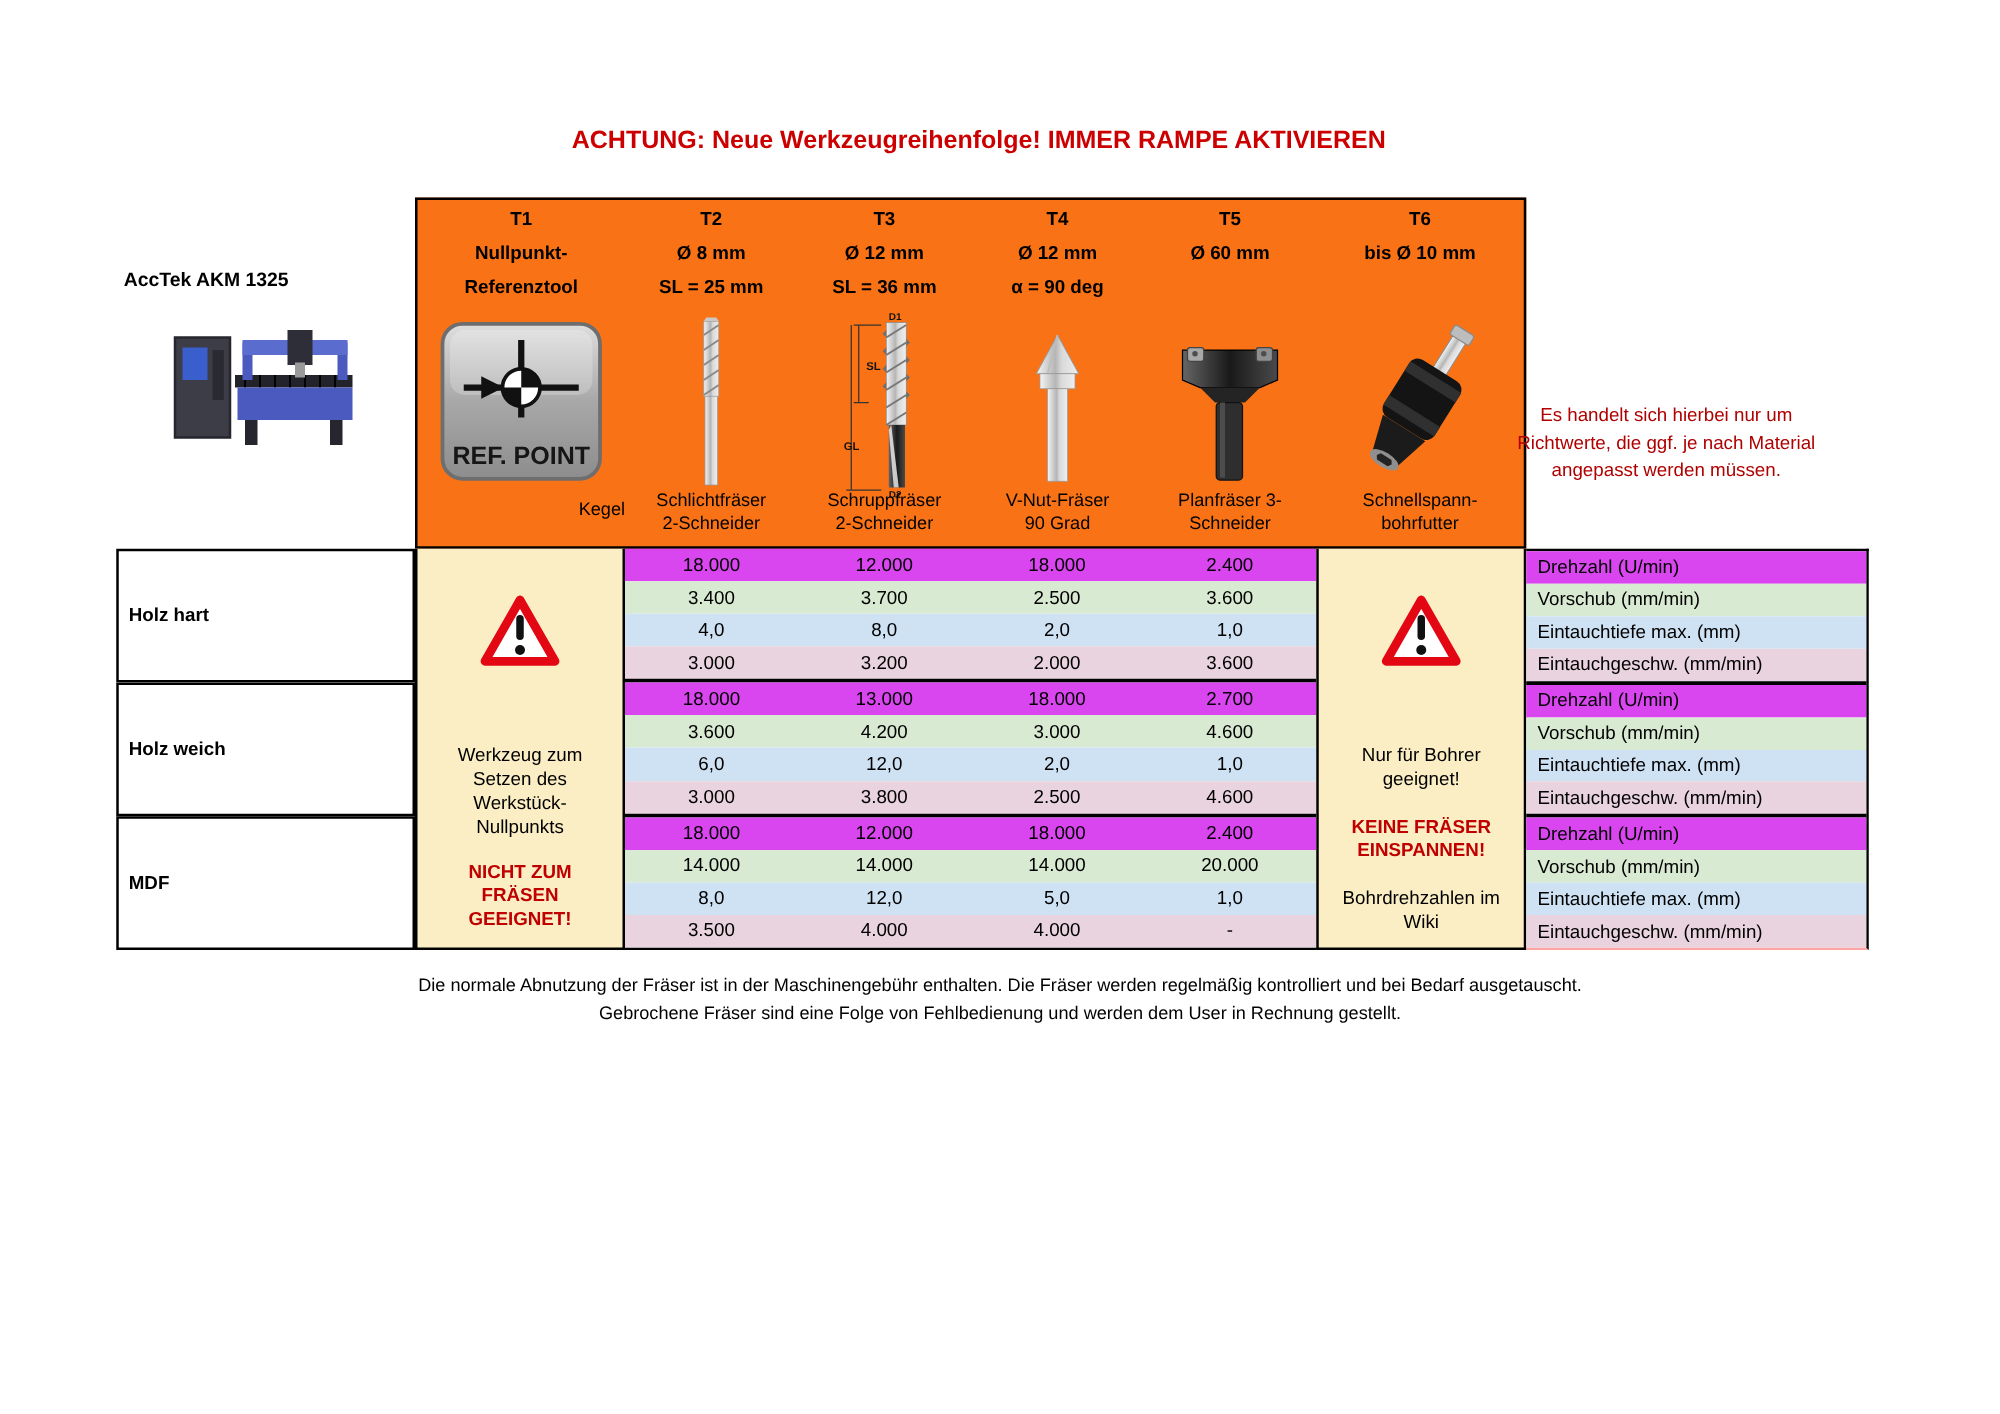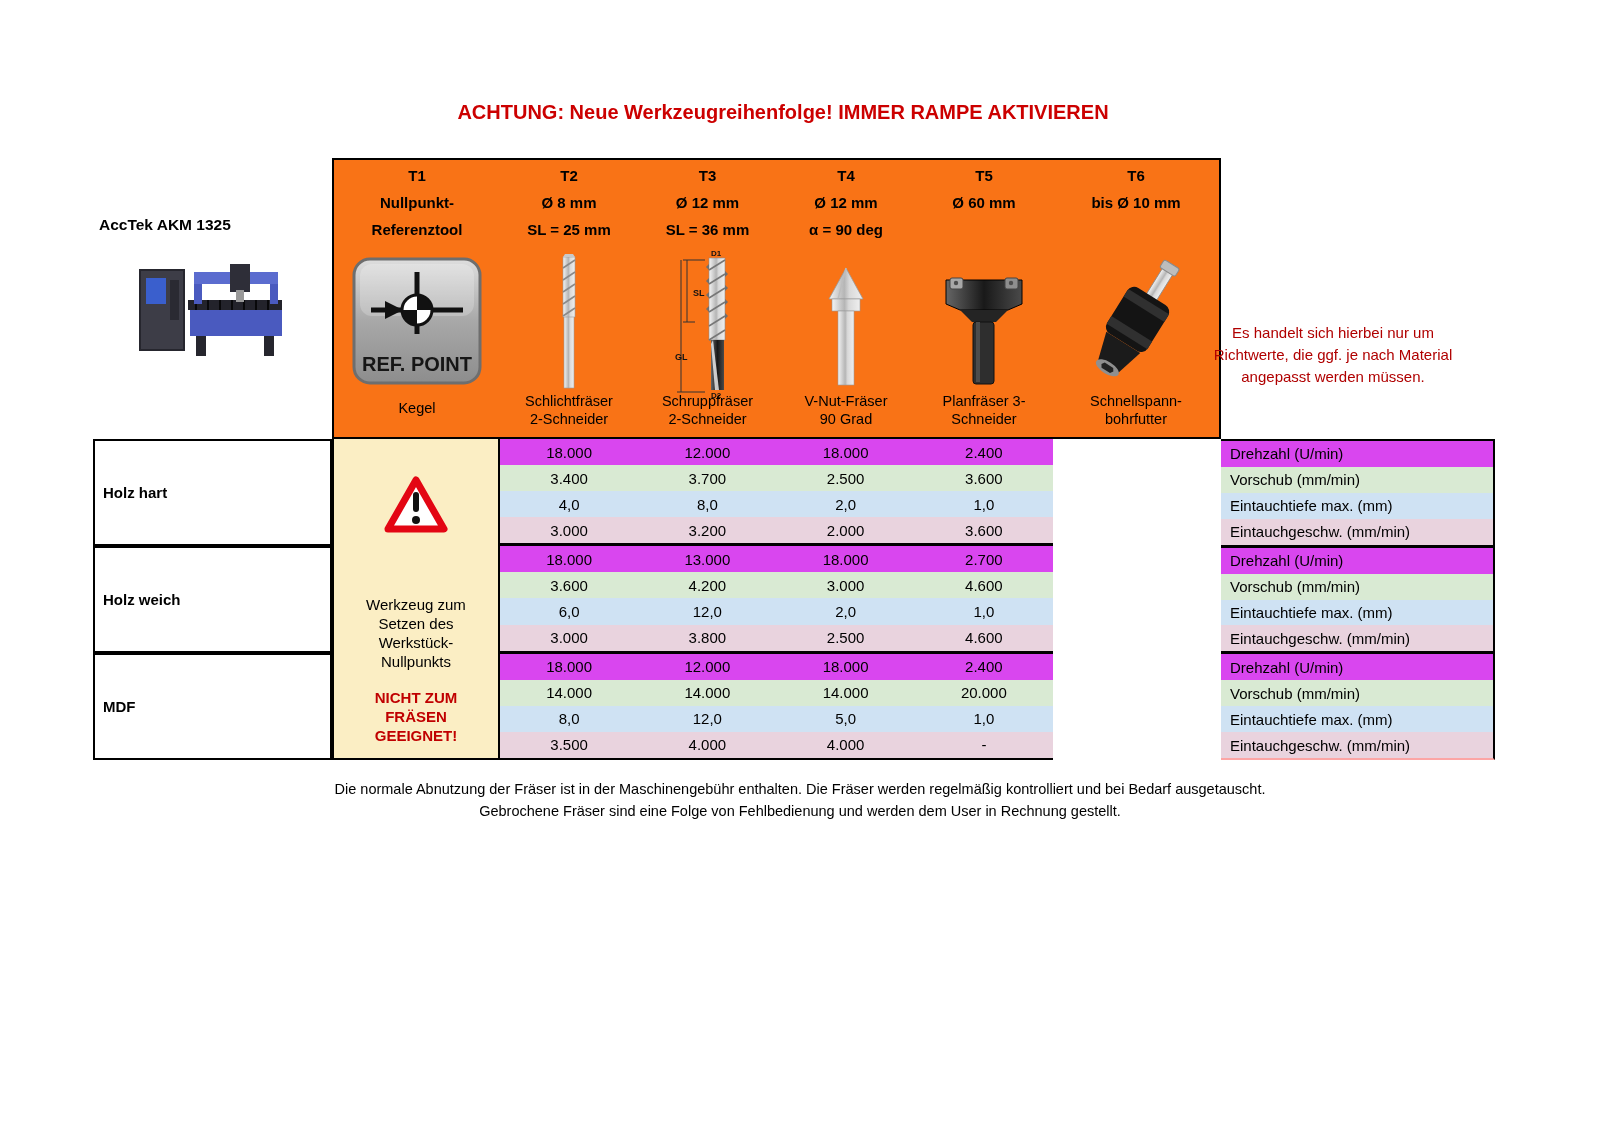--- a/index.html
+++ b/index.html
@@ -107,21 +107,21 @@
         <rect x="3" y="3" width="126" height="124" rx="16" fill="url(#g-btn)" stroke="#6e6e6e" stroke-width="3"></rect>
         <rect x="9" y="8" width="114" height="52" rx="12" fill="#ffffff" opacity="0.22"></rect>
         <line x1="66" y1="16" x2="66" y2="78" stroke="#111" stroke-width="5"></line>
         <line x1="20" y1="54" x2="112" y2="54" stroke="#111" stroke-width="5"></line>
         <polygon points="34,45 52,54 34,63" fill="#111"></polygon>
         <circle cx="66" cy="54" r="15" fill="#fff" stroke="#111" stroke-width="3"></circle>
         <path d="M66 54 L66 39 A15 15 0 0 1 81 54 Z" fill="#111"></path>
         <path d="M66 54 L66 69 A15 15 0 0 1 51 54 Z" fill="#111"></path>
         <text x="66" y="115" text-anchor="middle" font-size="20" font-weight="bold" fill="#161616">REF. POINT</text>
       </svg>
-      <div class="tool-name" style="bottom:20px;">
+      <div class="tool-name" style="bottom:20px;text-align:right;">
         <span>Kegel</span>
       </div>
     </div>
 
     <div class="hcol" style="left:166px;width:138px;">
       <div class="tool-id">T2</div>
       <div class="spec spec1">Ø 8 mm</div>
       <div class="spec spec2">SL = 25 mm</div>
       <svg class="tool-img" style="top:92px;" width="36" height="140" viewBox="0 0 36 140">
         <rect x="13" y="64" width="10" height="72" fill="url(#g-silver)" stroke="#9a9a9a" stroke-width="0.6"></rect>
@@ -338,20 +338,30 @@
       </div>
       <div class="stripe s-p">
         <span class="cell">3.500</span>
         <span class="cell">4.000</span>
         <span class="cell">4.000</span>
         <span class="cell">-</span>
       </div>
     </div>
   </div>
 
+  <div class="abs cream-col" style="left:1053px;">
+    <svg class="tri" width="66" height="60" viewBox="0 0 66 60">
+      <path d="M33 5 L61 54 L5 54 Z" fill="#fff" stroke="#E30613" stroke-width="7" stroke-linejoin="round"></path>
+      <rect x="30" y="17" width="6" height="20" rx="3" fill="#111"></rect>
+      <circle cx="33" cy="45" r="4" fill="#111"></circle>
+    </svg>
+    <div class="colnote" style="top:156px;width:120px;">Nur für Bohrer geeignet!</div>
+    <div class="colnote colwarn" style="top:213px;width:130px;">KEINE FRÄSER EINSPANNEN!</div>
+    <div class="colnote" style="top:270px;width:140px;">Bohrdrehzahlen im Wiki</div>
+  </div>
 
   <div class="abs labels-col">
     <div class="section">
       <div class="lrow s-y">Drehzahl (U/min)</div>
       <div class="lrow s-g">Vorschub (mm/min)</div>
       <div class="lrow s-b">Eintauchtiefe max. (mm)</div>
       <div class="lrow s-p">Eintauchgeschw. (mm/min)</div>
     </div>
     <div class="section">
       <div class="lrow s-y">Drehzahl (U/min)</div>

